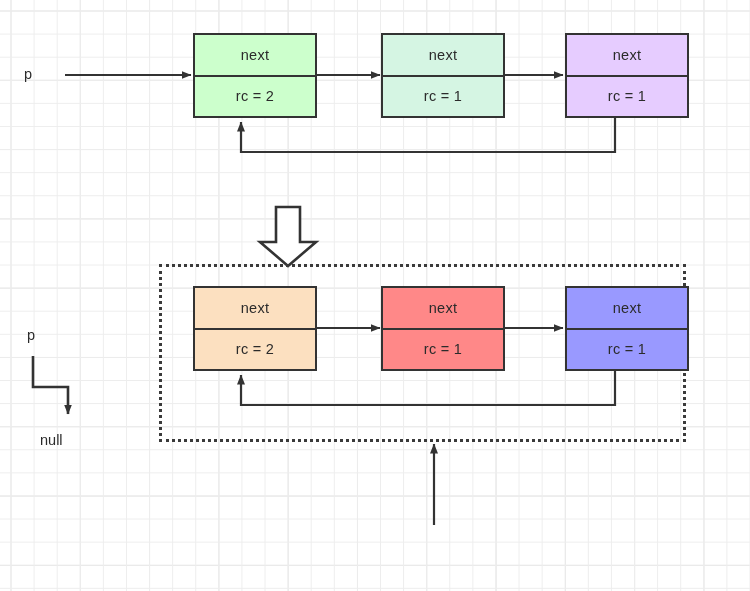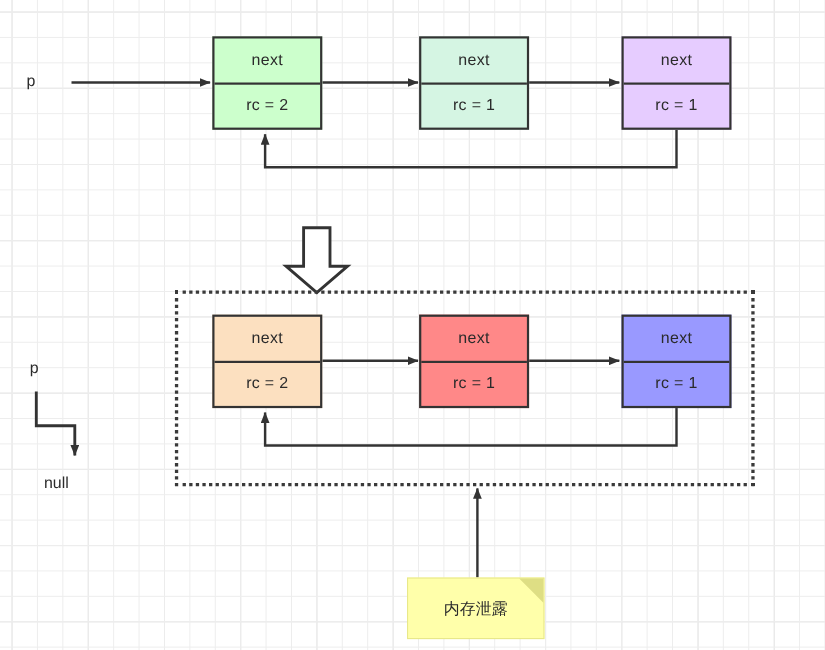--- a/index.html
+++ b/index.html
@@ -39,21 +39,21 @@
     left: 0;
     top: 0;
     width: 750px;
     height: 591px;
     pointer-events: none;
   }
   .node {
     position: absolute;
     box-sizing: border-box;
     border: 2.5px solid #333333;
-    width: 100px;
+    width: 124px;
     height: 85px;
     display: flex;
     flex-direction: column;
   }
   .node .cell {
     flex: 1 1 50%;
     display: flex;
     align-items: center;
     justify-content: center;
     font-size: 14.5px;
@@ -164,18 +164,14 @@
   <div class="node" style="left:381px; top:286px; background:#ff8888;">
     <div class="cell top">next</div>
     <div class="cell">rc = 1</div>
   </div>
 
   <div class="node" style="left:565px; top:286px; background:#9999ff;">
     <div class="cell top">next</div>
     <div class="cell">rc = 1</div>
   </div>
 
-  <div class="note" style="left:370px; top:525px; width:125px; height:56px;">
-    <span class="fold"></span>
-    <span class="note-text">内存泄露</span>
-  </div>
 
 </div>
 
 </body></html>

